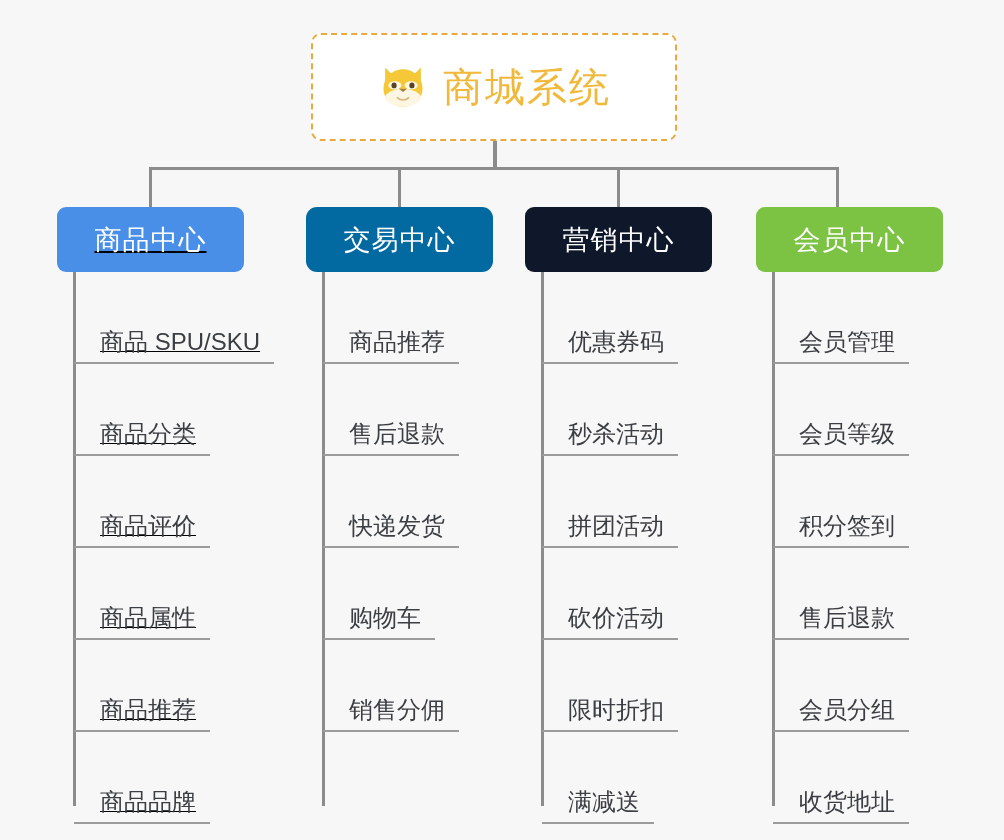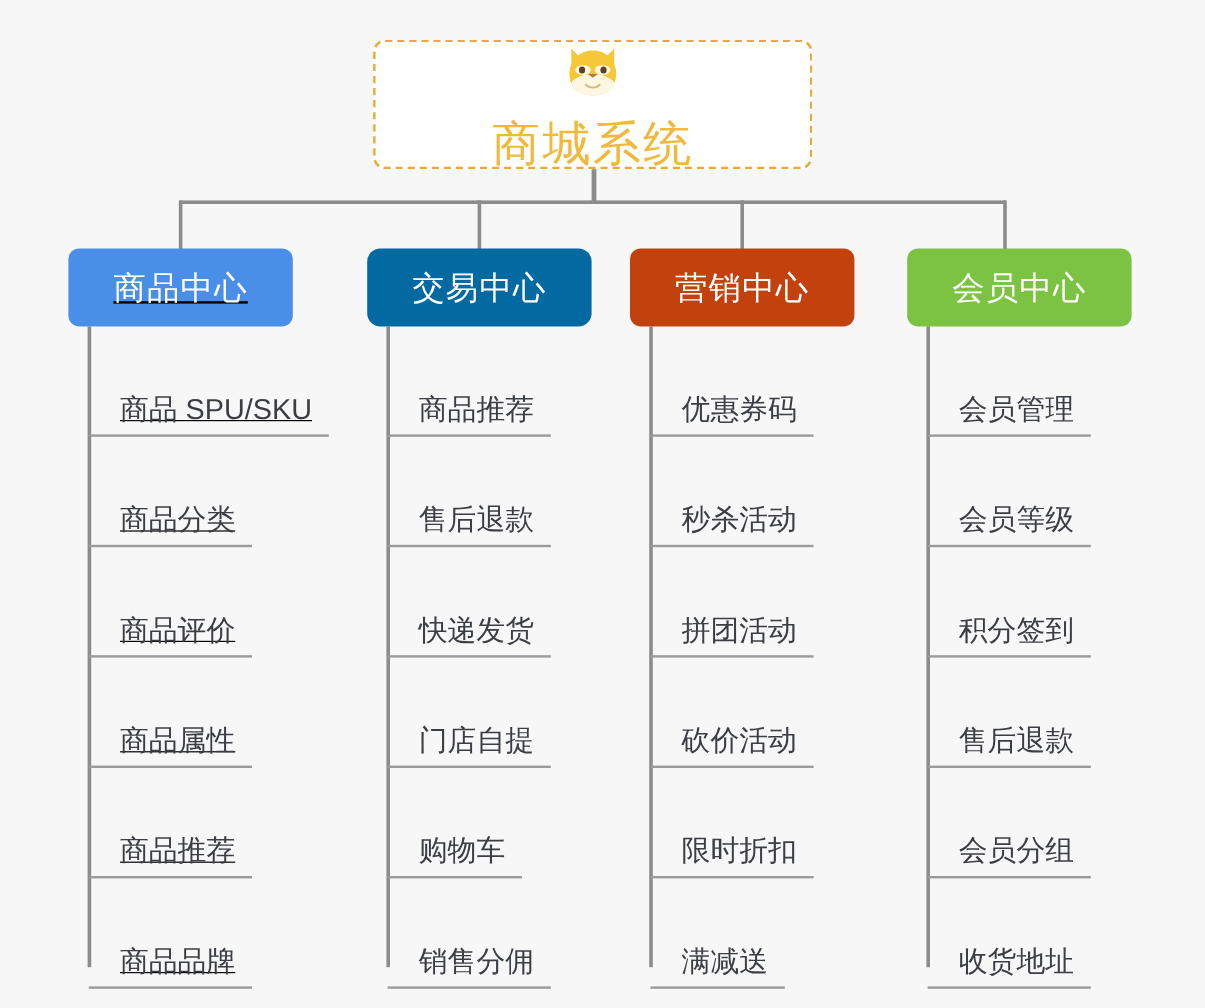--- a/index.html
+++ b/index.html
@@ -28,21 +28,20 @@
     width: 366px;
     height: 108px;
     box-sizing: border-box;
     background: #ffffff;
     border: 2px dashed #e9a93c;
     border-radius: 10px;
     display: flex;
     align-items: center;
     justify-content: center;
     gap: 14px;
-    flex-direction: column;
   }
   .root-icon {
     width: 52px;
     height: 52px;
     flex: 0 0 auto;
     display: block;
   }
   .root-title {
     font-size: 40px;
     line-height: 1;
@@ -179,33 +178,30 @@
       <li class="leaf">
           <span class="leaf-inner"><span class="leaf-label">商品推荐</span></span>
         </li>
       <li class="leaf">
           <span class="leaf-inner"><span class="leaf-label">售后退款</span></span>
         </li>
       <li class="leaf">
           <span class="leaf-inner"><span class="leaf-label">快递发货</span></span>
         </li>
       <li class="leaf">
-          <span class="leaf-inner"><span class="leaf-label">门店自提</span></span>
-        </li>
-      <li class="leaf">
           <span class="leaf-inner"><span class="leaf-label">购物车</span></span>
         </li>
       <li class="leaf">
           <span class="leaf-inner"><span class="leaf-label">销售分佣</span></span>
         </li>
     </ul>
   </div>
 
   <div class="column" style="left:525px;">
-    <div class="cat-header" style="background:#c2410c;">
+    <div class="cat-header" style="background:#0f172a;">
       <span>营销中心</span>
     </div>
     <div class="spine" style="height:534px;"></div>
     <ul class="leaf-list">
       <li class="leaf">
           <span class="leaf-inner"><span class="leaf-label">优惠券码</span></span>
         </li>
       <li class="leaf">
           <span class="leaf-inner"><span class="leaf-label">秒杀活动</span></span>
         </li>

